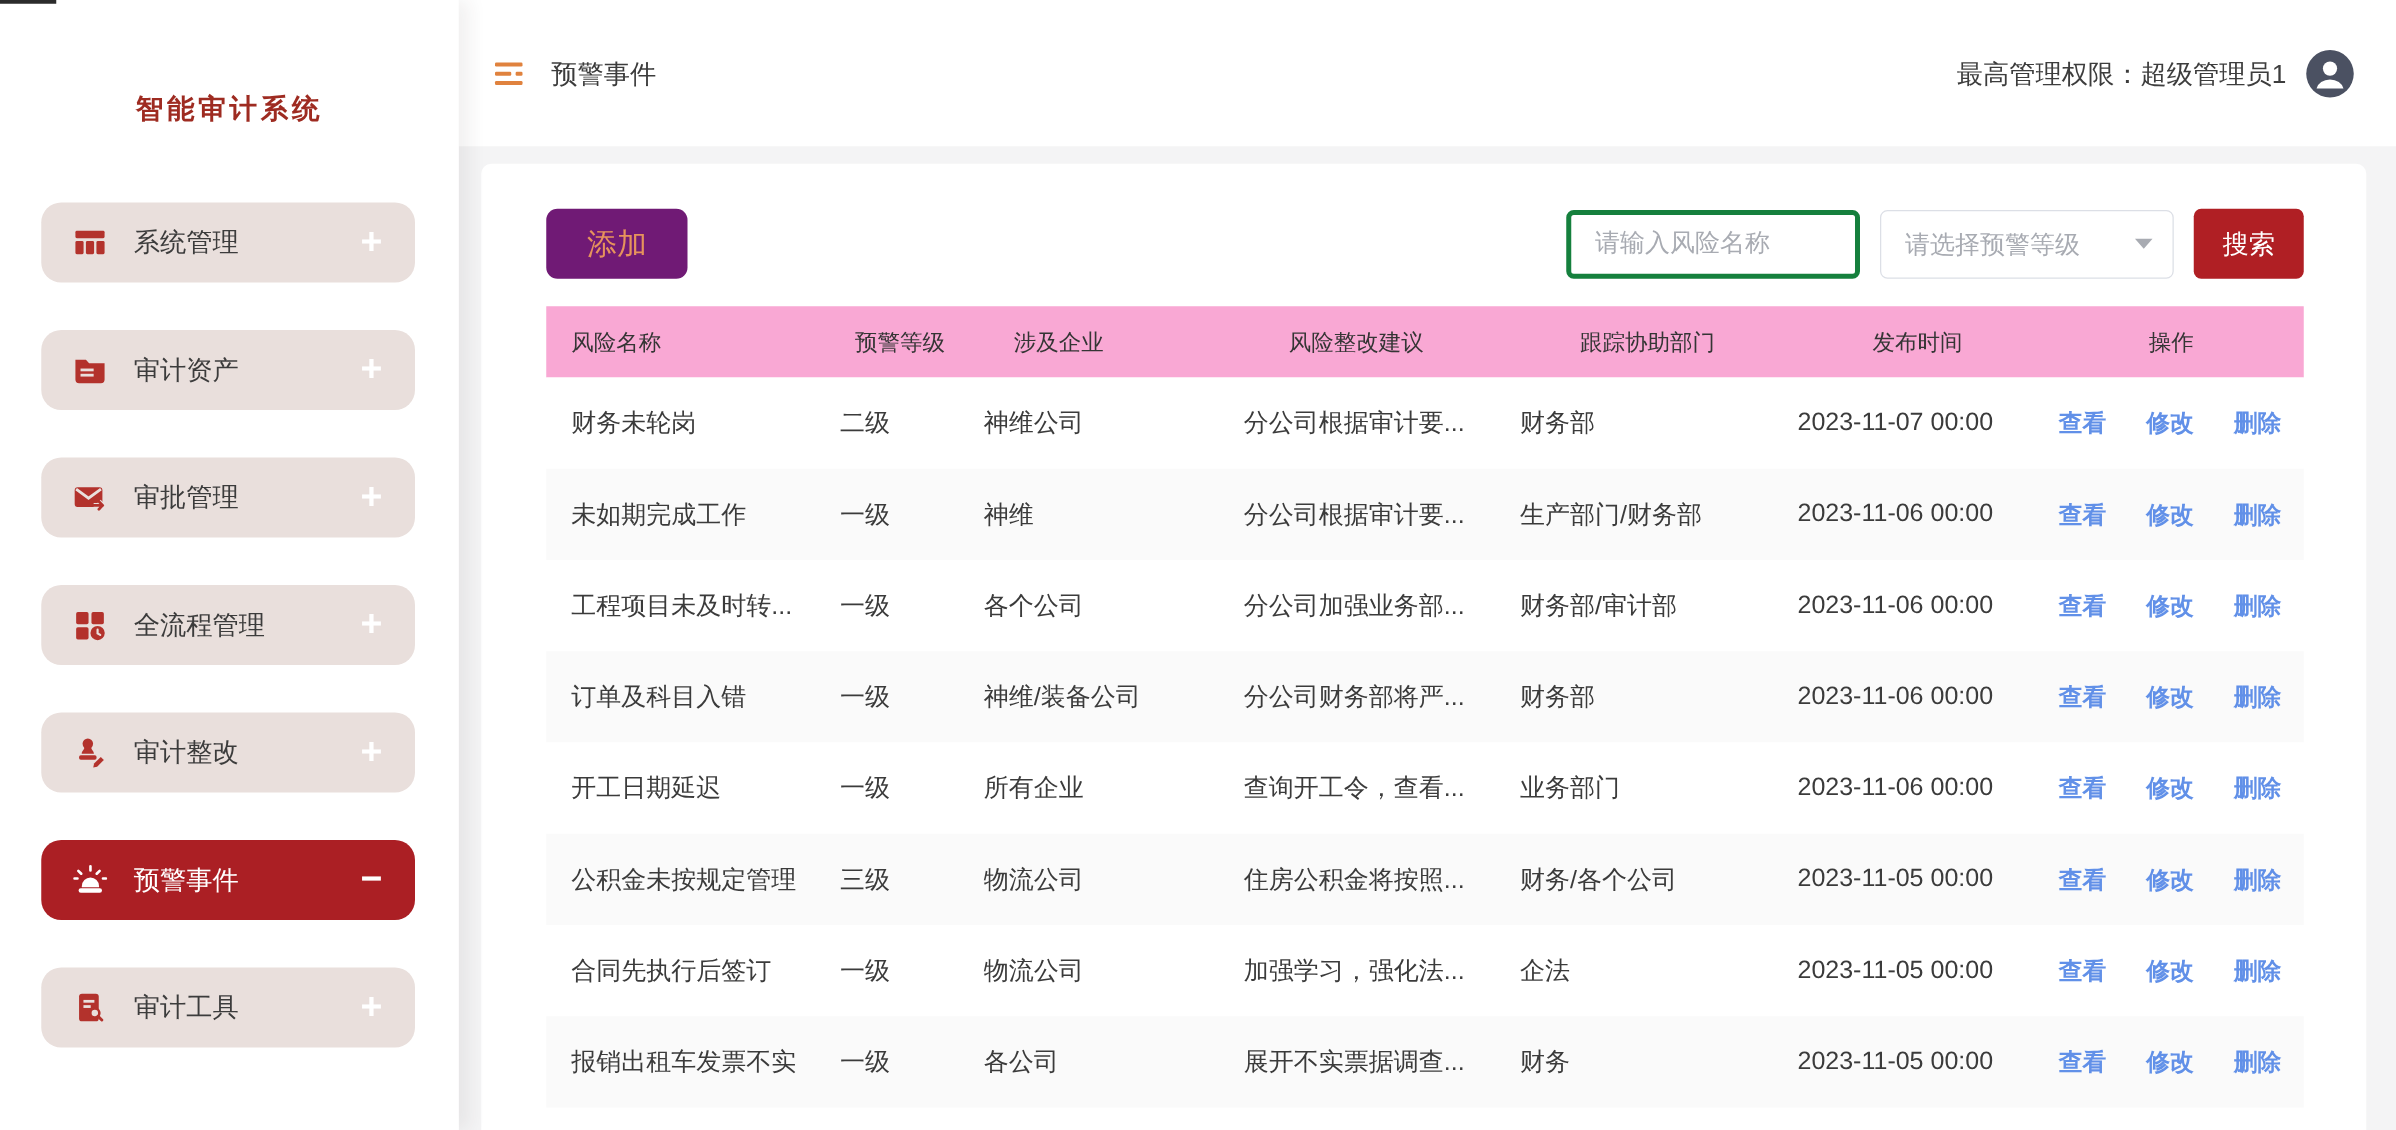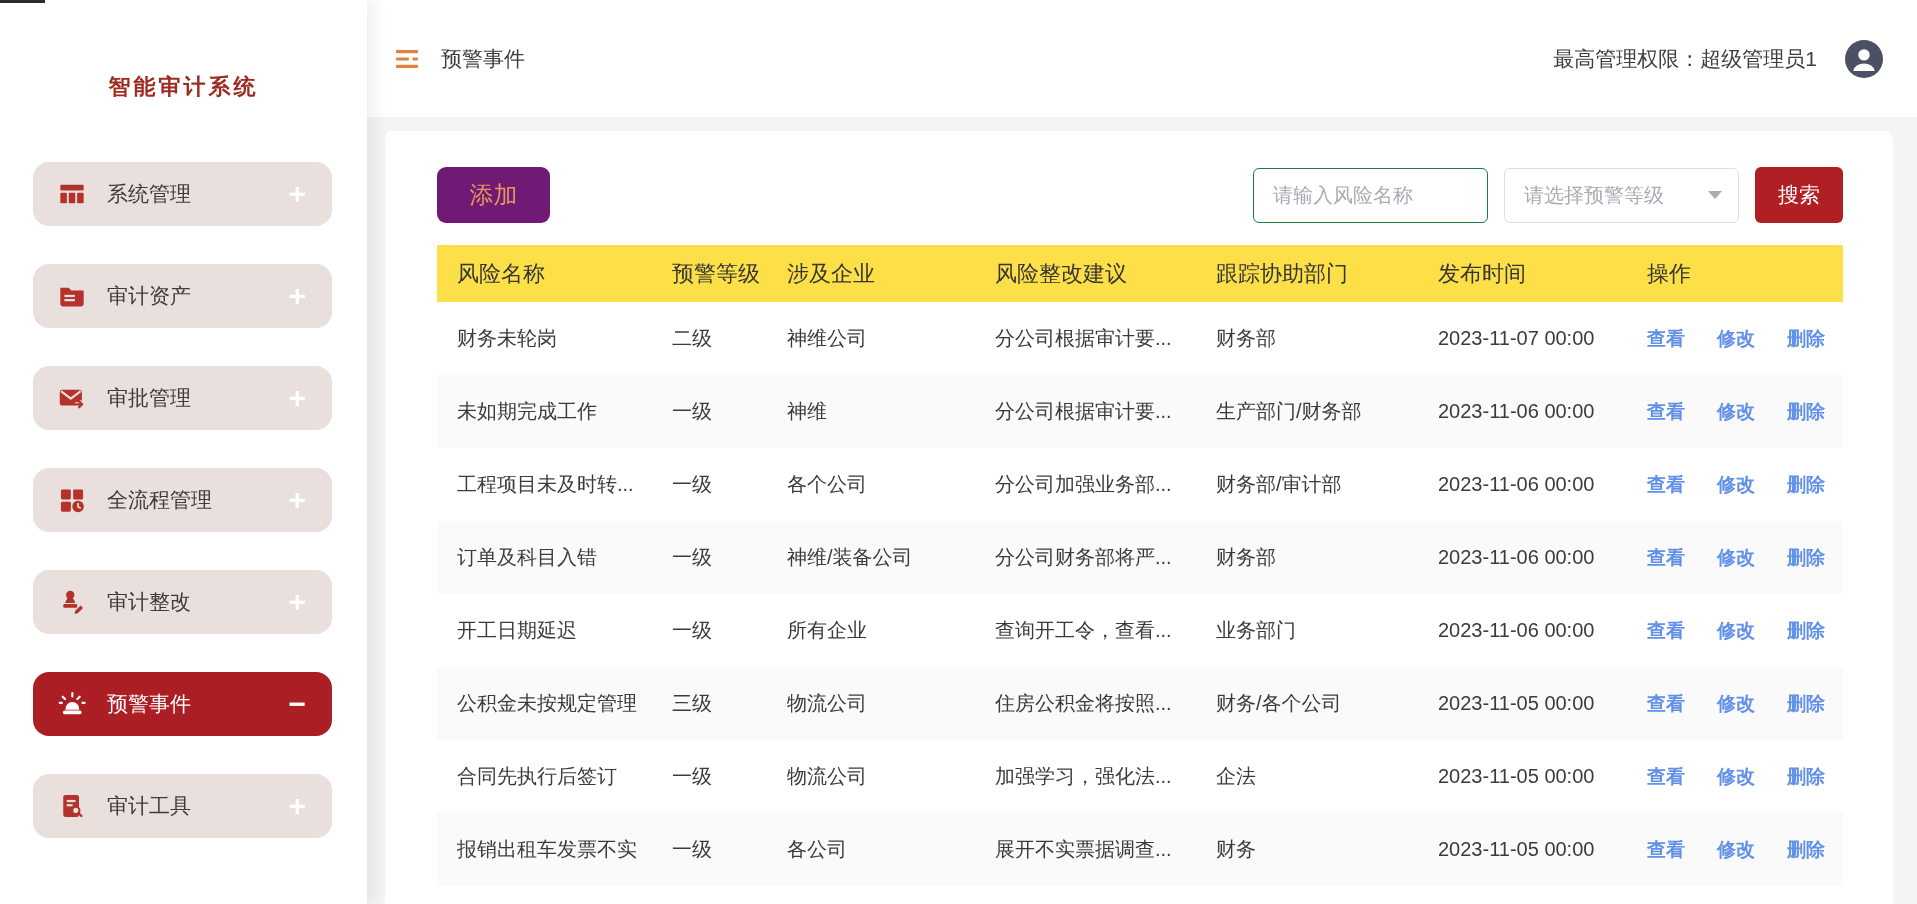--- a/index.html
+++ b/index.html
@@ -72,21 +72,21 @@
   }
   .topbar {
     height: 117px;
     background: #ffffff;
     display: flex;
     align-items: center;
     padding: 0 34px 0 28px;
   }
   .crumb-icon { width: 24px; height: 24px; color: #e0823e; margin-right: 22px; display: inline-flex; }
   .crumb-title { font-size: 21px; color: #3c3c3c; }
-  .userbox { margin-left: auto; display: flex; align-items: center; gap: 28px; }
+  .userbox { margin-left: auto; display: flex; align-items: center; gap: 16px; }
   .user-label { font-size: 21px; color: #3d3d3d; }
   .avatar {
     width: 38px; height: 38px; border-radius: 50%;
     background: #4b5162; overflow: hidden;
     display: flex; align-items: center; justify-content: center;
     cursor: pointer;
   }
   .avatar svg { width: 38px; height: 38px; }
 
   
@@ -102,21 +102,21 @@
     background: #701a75;
     color: #e6935c;
     font-size: 24px;
     border: none; border-radius: 9px;
     cursor: pointer;
     font-family: inherit;
   }
   .filters { margin-left: auto; display: flex; align-items: center; gap: 16px; }
   .risk-input {
     width: 235px; height: 55px;
-    border: 1px solid #15803d; border-radius: 6px;
+    border: 4px solid #15803d; border-radius: 6px;
     padding: 0 19px;
     font-size: 20px; font-family: inherit;
     color: #333; outline: none;
     background: #fff;
   }
   .risk-input::placeholder { color: #a8abb2; }
   .level-select {
     width: 235px; height: 55px;
     border: 1px solid #dcdfe6; border-radius: 6px;
     padding: 0 16px 0 19px;
@@ -139,24 +139,25 @@
   }
 
   
   .table { margin-top: 22px; width: 1406px; }
   .grid-row {
     display: grid;
     grid-template-columns: 215px 115px 208px 221px 222px 209px minmax(0,1fr);
     align-items: center;
   }
   .thead {
-    background: #fde047;
+    background: #f9a8d4;
     height: 57px;
-    font-size: 22px;
+    font-size: 18px;
     color: #353535;
+    gap: 12px;
   }
   .th, .td { padding-left: 20px; white-space: nowrap; overflow: hidden; }
   .trow { height: 73px; font-size: 20px; color: #3b3b3b; background: #ffffff; }
   .trow:nth-child(even) { background: #fafafa; }
   .td.actions { display: flex; gap: 32px; font-weight: bold; }
   .td.actions a {
     color: #6190e8; text-decoration: none; cursor: pointer; font-size: 19px;
   }
 </style>
 </head>

